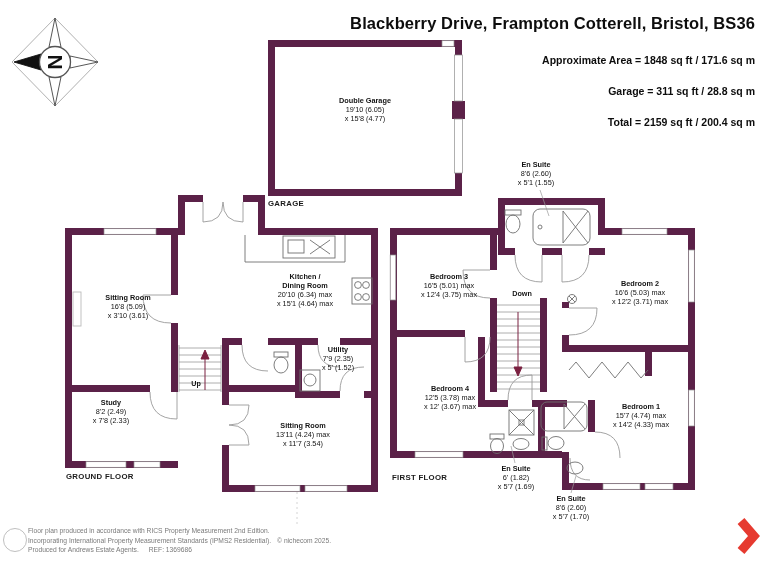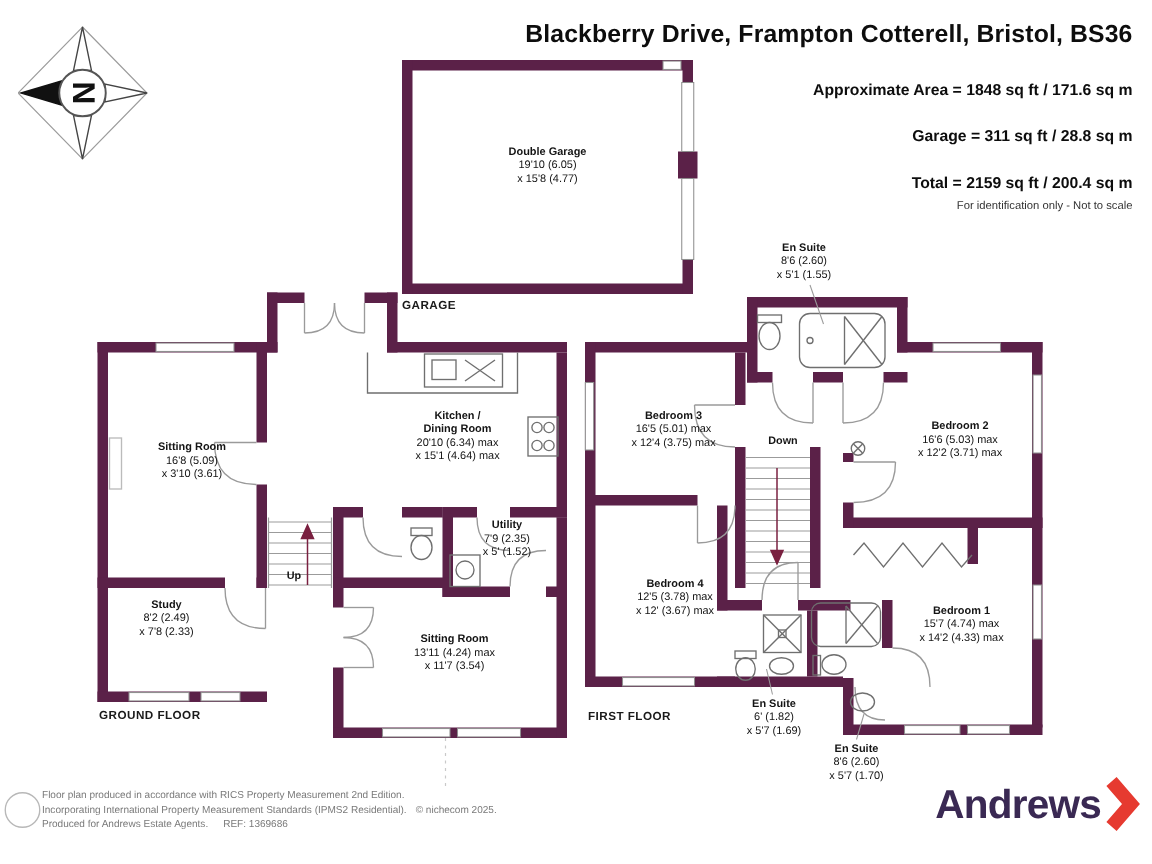--- a/index.html
+++ b/index.html
@@ -54,21 +54,20 @@
     <polygon points="2,46 29,38 29,54" fill="#111" stroke="#111" stroke-width="0.9"></polygon>
     <circle cx="43" cy="46" r="15.5" fill="#fff" stroke="#555" stroke-width="1.3"></circle>
     <text x="43" y="46" transform="rotate(90 43 46)" text-anchor="middle" dominant-baseline="central" font-size="21" font-weight="bold" fill="#111">N</text>
   </svg>
 
   <div class="header">
     <div class="title">Blackberry Drive, Frampton Cotterell, Bristol, BS36</div>
     <div class="area-line area-first">Approximate Area = 1848 sq ft / 171.6 sq m</div>
     <div class="area-line">Garage = 311 sq ft / 28.8 sq m</div>
     <div class="area-line">Total = 2159 sq ft / 200.4 sq m</div>
-    <div class="disclaimer">For identification only - Not to scale</div>
   </div>
 
   <svg class="plan" width="768" height="576" viewBox="0 0 768 576">
 
     <rect class="w" x="268" y="40" width="194" height="7"></rect>
     <rect class="w" x="268" y="189" width="194" height="7"></rect>
     <rect class="w" x="268" y="40" width="7" height="156"></rect>
     <rect class="w" x="455" y="40" width="7" height="156"></rect>
     <rect class="w" x="452" y="101" width="13" height="18"></rect>
     <rect class="win" x="454.5" y="55" width="8" height="46"></rect>
@@ -357,19 +356,18 @@
     <div>Floor plan produced in accordance with RICS Property Measurement 2nd Edition.</div>
     <div>
       <span>Incorporating International Property Measurement Standards (IPMS2 Residential).</span><span class="sp1">© nichecom 2025.</span>
     </div>
     <div>
       <span>Produced for Andrews Estate Agents.</span><span class="sp2">REF: 1369686</span>
     </div>
   </div>
 
   <div class="brand">
-    <span class="brand-text">Andrews</span>
     <svg class="brand-chevron" width="23" height="38" viewBox="0 0 23 38">
       <polyline points="4,4 17,19 4,34" stroke="#e63a30" stroke-width="9" fill="none"></polyline>
     </svg>
   </div>
 
 </div>
 
 </body></html>

